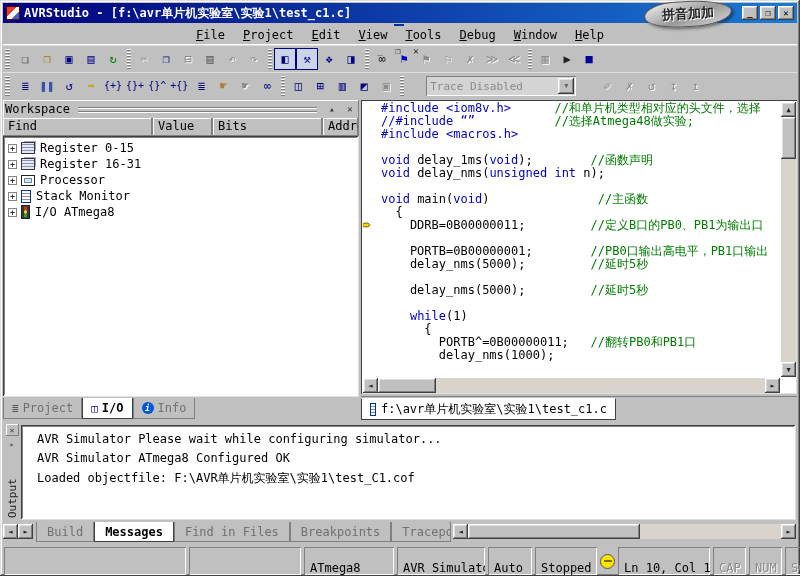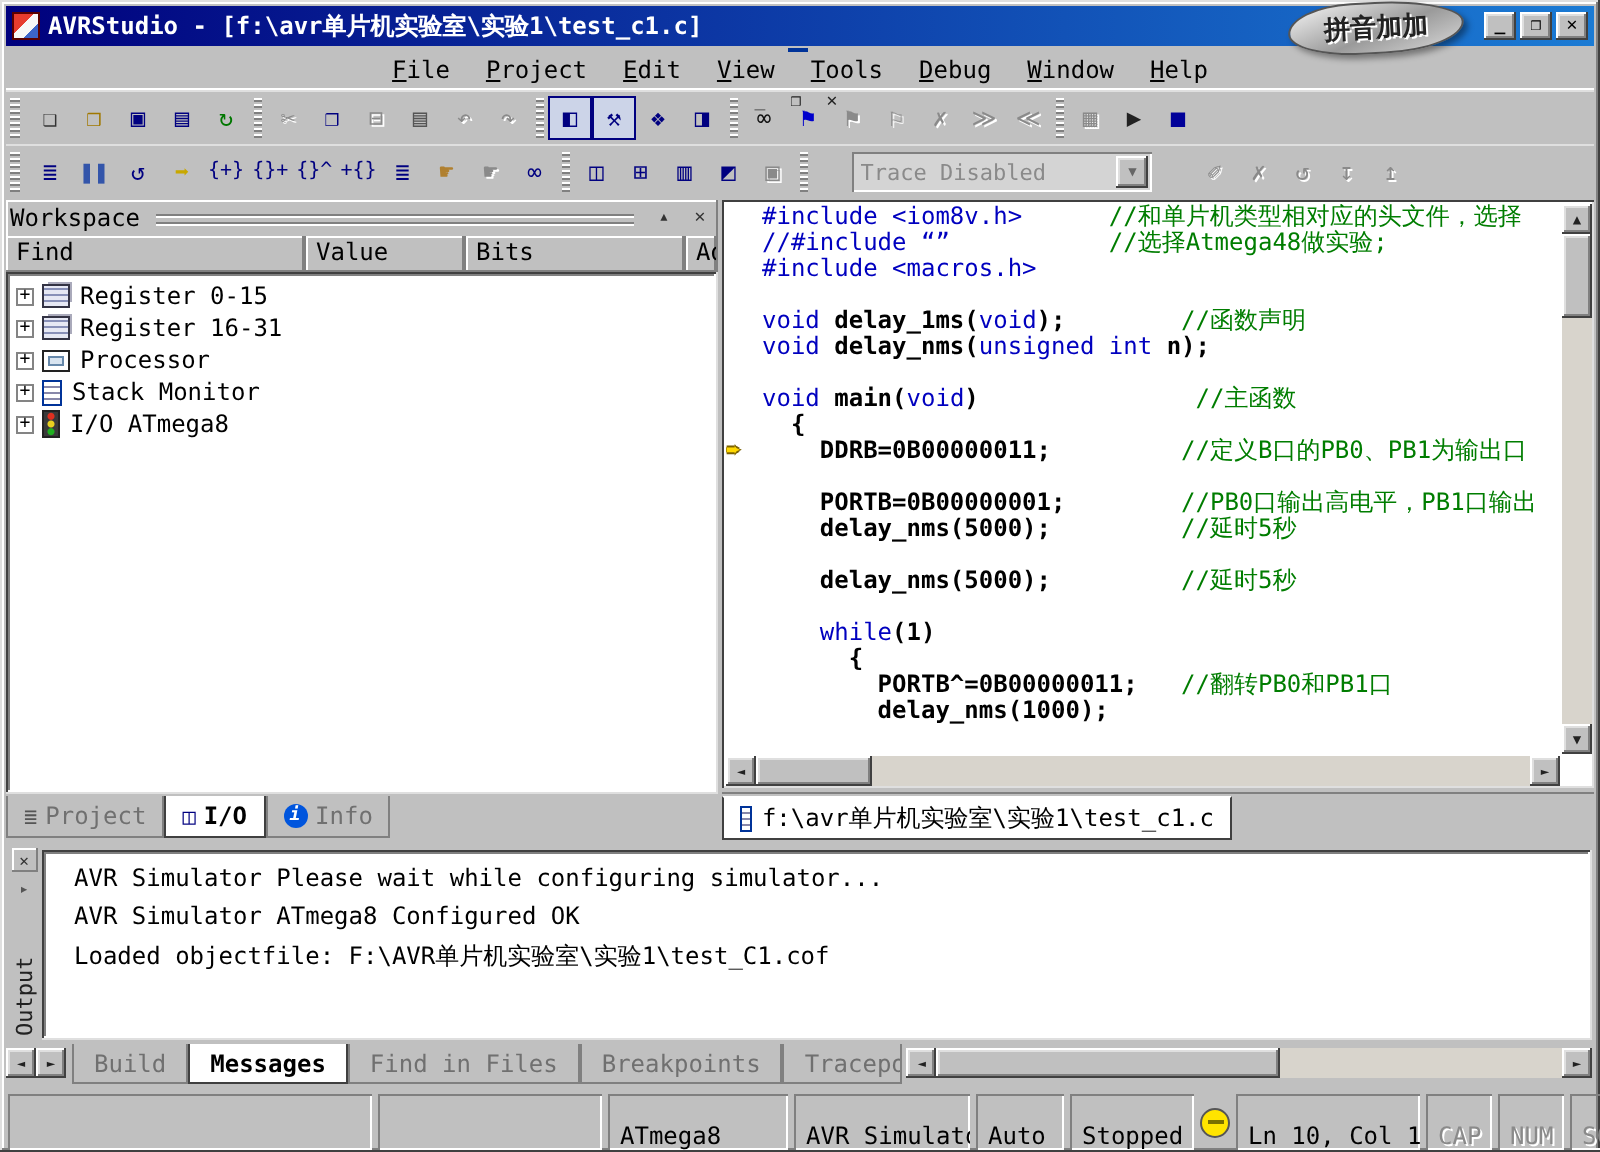--- a/index.html
+++ b/index.html
@@ -80,21 +80,21 @@
 
   
   .editor{position:absolute;left:361px;top:100px;width:436px;height:320px;}
   .ed-body{position:absolute;left:0;top:0;right:0;bottom:26px;background:#fff;
     box-shadow:inset 1px 1px #404040,inset -1px -1px #dfdfdf;padding:2px 0 0 2px;overflow:hidden;}
   .code{position:absolute;left:2px;top:2px;right:17px;bottom:17px;overflow:hidden;}
   .code-line{display:flex;height:13px;}
   .code-margin{width:18px;flex:none;font-size:12px;line-height:12px;}
   .code-margin.cur{color:#ffd800;text-shadow:0 1px 0 #7a6000,0 -1px 0 #7a6000,1px 0 0 #7a6000,-1px 0 0 #7a6000;}
   .code-text{white-space:pre;font-size:12px;line-height:13px;}
-  .c-k{color:#0000bf;} .c-n{color:#000;font-weight:bold;} .c-c{color:#007d00;}
+  .c-k{color:#0000bf;} .c-n{color:#000;} .c-c{color:#007d00;}
   .vscroll{position:absolute;right:1px;top:2px;bottom:17px;width:15px;background:#d8d4cc;display:flex;flex-direction:column;}
   .hscroll{position:absolute;left:2px;right:17px;bottom:1px;height:15px;background:#d8d4cc;display:flex;}
   .sb-btn{width:15px;height:15px;flex:none;display:flex;align-items:center;justify-content:center;font-size:7px;color:#222;
     box-shadow:inset -1px -1px #404040,inset 1px 1px #fff,inset -2px -2px #808080,inset 2px 2px #dfdfdf;background:#c0c0c0;}
   .sb-track{flex:1;position:relative;}
   .sb-thumb{background:#c0c0c0;box-shadow:inset -1px -1px #404040,inset 1px 1px #fff,inset -2px -2px #808080,inset 2px 2px #dfdfdf;display:block;}
   .v-thumb{width:15px;height:42px;}
   .v-fill{flex:1;}
   .h-thumb{position:absolute;left:0;top:0;width:58px;height:15px;}
   .ed-tabbar{position:absolute;left:0;right:0;bottom:0;height:24px;border-top:1px solid #808080;display:flex;align-items:flex-start;padding-top:1px;}
@@ -327,21 +327,21 @@
 
   <div class="workspace b-raised-thin">
     <div class="ws-header">
       <span class="ws-title">Workspace</span>
       <span class="ws-grip"></span>
       <span class="ws-btn">▴</span>
       <span class="ws-btn">✕</span>
     </div>
     <div class="ws-cols">
       <span class="ws-col b-raised-thin" style="width:150px">Find</span>
-      <span class="ws-col b-raised-thin" style="width:80px">Value</span>
+      <span class="ws-col b-raised-thin" style="width:60px">Value</span>
       <span class="ws-col b-raised-thin" style="width:110px">Bits</span>
       <span class="ws-col b-raised-thin" style="flex:1">Address</span>
     </div>
     <div class="ws-tree b-sunken">
         <div class="tree-row">
           <span class="plusbox">+</span>
           <span class="ti ti-registers"></span>
           <span class="tree-label">Register 0-15</span>
         </div>
         <div class="tree-row">

